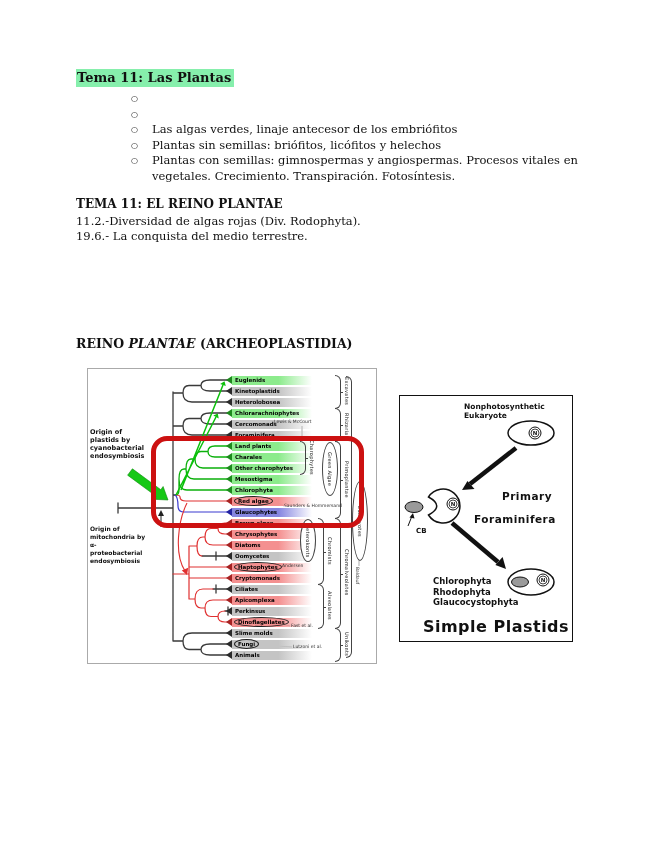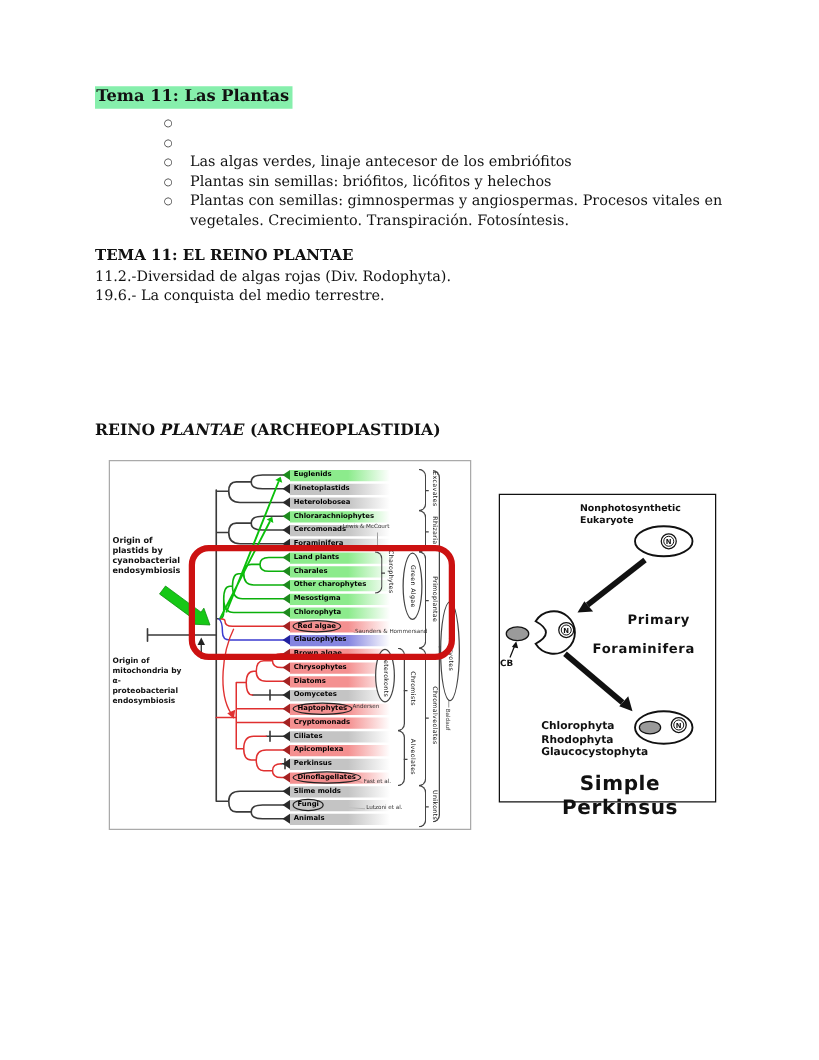--- a/index.html
+++ b/index.html
@@ -40,21 +40,21 @@
   
   #plastid-fig{position:absolute;left:399px;top:395px;width:172px;height:245px;border:1.5px solid #111;
                font-family:"DejaVu Sans",sans-serif;}
   #plastid-svg{position:absolute;left:0;top:0;}
   .pf-text{position:absolute;font-weight:bold;color:#111;}
   #pf-np{left:64px;top:6px;width:82px;font-size:7.5px;line-height:9px;}
   #pf-primary{left:88px;top:94px;width:78px;font-size:10.5px;text-align:center;letter-spacing:.5px;}
   #pf-endo{left:62px;top:117px;width:106px;font-size:10.5px;text-align:center;letter-spacing:.5px;}
   #pf-products{left:33px;top:180px;font-size:8.5px;line-height:10.5px;}
   #pf-caption{left:16px;top:221px;width:160px;font-size:16px;text-align:center;letter-spacing:.5px;}
-  #pf-cb{left:0;top:131px;font-size:7px;}
+  #pf-cb{left:16px;top:131px;font-size:7px;}
 </style>
 </head>
 <body>
 
 <div id="page">
 
   <div id="doc-title">
     <span class="hl">Tema 11: Las Plantas</span>
   </div>
 
@@ -376,16 +376,16 @@
     </svg>
     <div class="pf-text" id="pf-np">Nonphotosynthetic Eukaryote</div>
     <div class="pf-text" id="pf-primary">Primary</div>
     <div class="pf-text" id="pf-endo">Foraminifera</div>
     <div class="pf-text" id="pf-cb">CB</div>
     <div class="pf-text" id="pf-products">
         <div>Chlorophyta</div>
         <div>Rhodophyta</div>
         <div>Glaucocystophyta</div>
       </div>
-    <div class="pf-text" id="pf-caption">Simple Perkinsus</div>
+    <div class="pf-text" id="pf-caption">Simple Plastids</div>
   </div>
 
 </div>
 
 </body></html>

